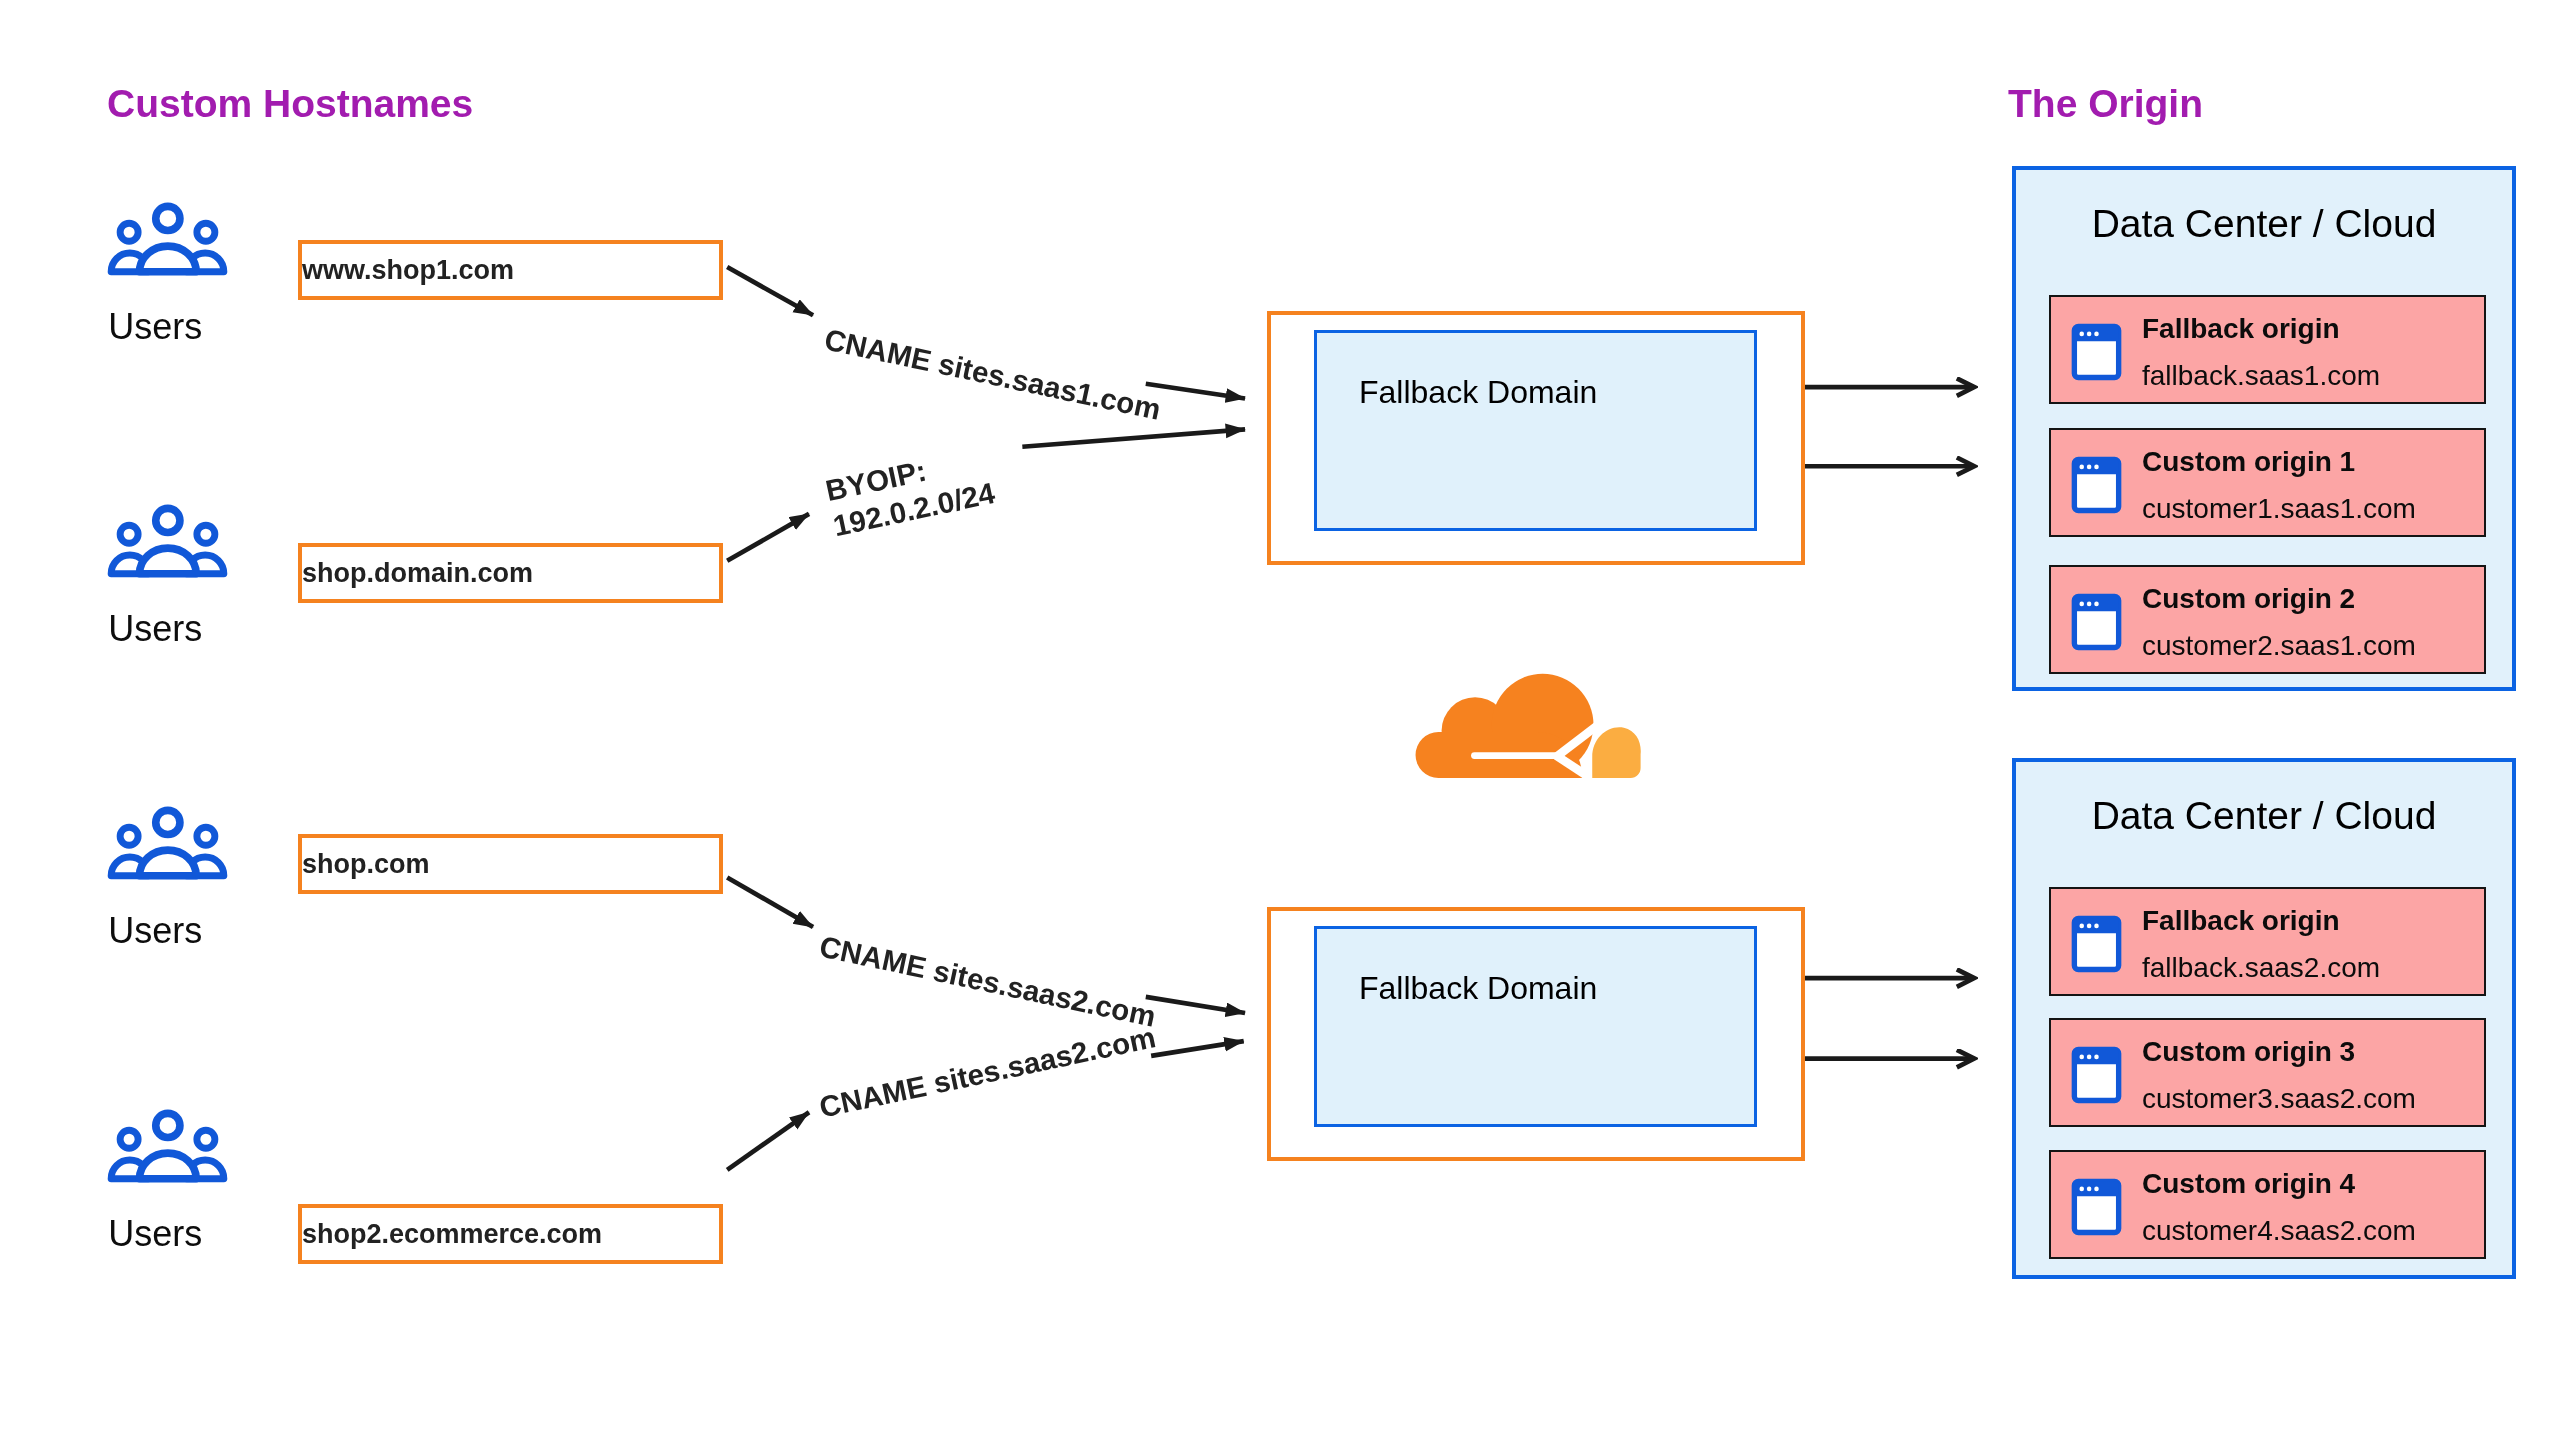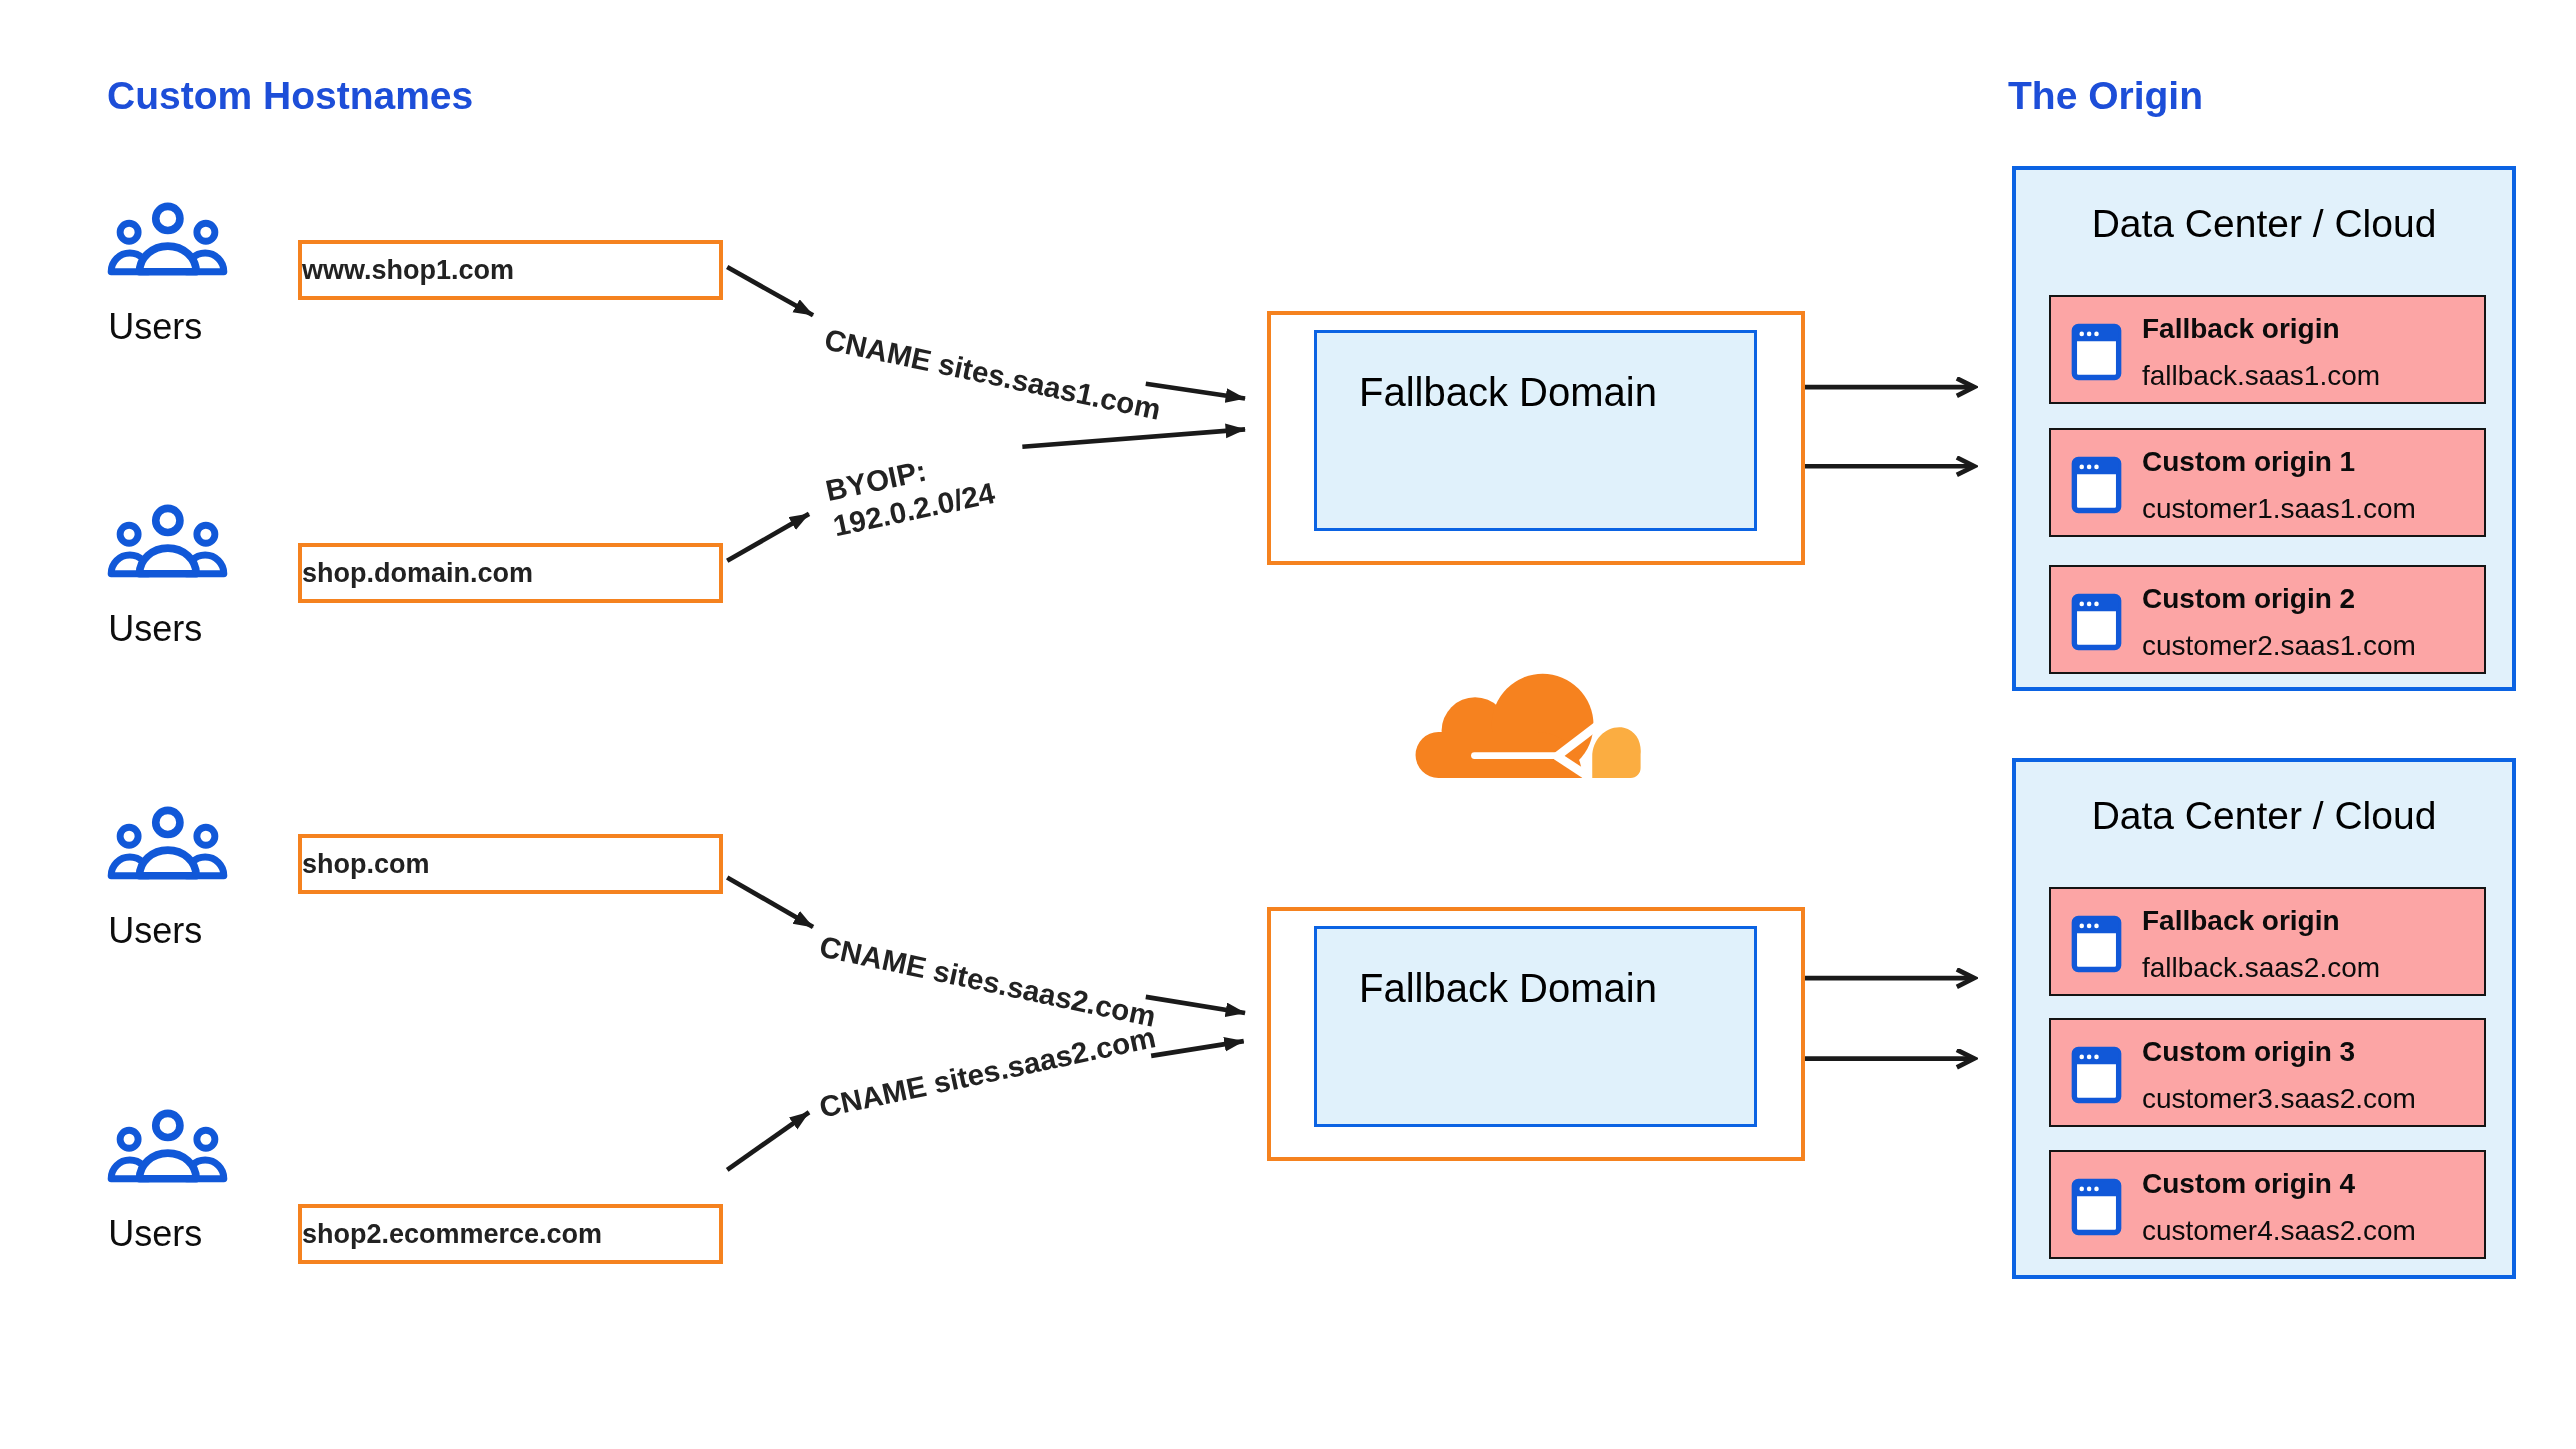--- a/index.html
+++ b/index.html
@@ -1,32 +1,32 @@
 <!DOCTYPE html>
 <html style="font-size:10.7px"><head>
 <meta charset="utf-8">
 <style>
   html,body{margin:0;padding:0;background:#fff;}
   .canvas{position:relative;width:2576px;height:1449px;background:#ffffff;overflow:hidden;
           font-family:"Liberation Sans", sans-serif;color:#111;}
   .abs{position:absolute;}
-  .h1{font-size:39px;font-weight:700;color:#1d4ed8;white-space:nowrap;}
+  .h1{font-size:39px;font-weight:700;color:#a21caf;white-space:nowrap;margin-top:8px;}
   
   .ugroup{position:absolute;left:107px;width:134px;height:154px;}
   .ugroup svg{position:absolute;left:0;top:0;}
   .ulabel{position:absolute;left:1.3px;top:106px;font-size:36px;font-weight:400;color:#0d0d0d;white-space:nowrap;}
   
   .hostbox{position:absolute;left:298px;width:425px;height:60px;border:4px solid #F5821F;background:#fff;
            box-sizing:border-box;display:flex;align-items:center;}
   .hostbox span{font-size:27px;font-weight:700;color:#222;white-space:nowrap;}
   
   .fb-outer{position:absolute;left:1267px;width:538px;height:254px;border:4.7px solid #F5821F;background:#fff;box-sizing:border-box;}
   .fb-inner{position:absolute;left:43px;top:15.4px;width:443px;height:201px;border:3.4px solid #0B63E3;background:#E0F1FB;
             box-sizing:border-box;padding:20px 0 0 42px;}
-  .fb-inner div{font-size:40px;font-weight:400;color:#000;line-height:78px;white-space:nowrap;}
+  .fb-inner div{font-size:32px;font-weight:400;color:#000;line-height:78px;white-space:nowrap;}
   
   .route-label{position:absolute;font-size:29.5px;font-weight:700;color:#222;white-space:pre-line;
                transform-origin:0 50%;line-height:36px;}
   
   .dc{position:absolute;left:2012px;width:504px;border:4px solid #0B63E3;background:#E1F1FB;box-sizing:border-box;}
   .dc-title{position:absolute;left:0;width:100%;text-align:center;font-size:39px;font-weight:400;color:#000;}
   .origin-card{position:absolute;left:36px;width:437px;height:109px;background:#fca5a5;border:2px solid #141414;
                box-sizing:border-box;}
   .origin-card .oc-icon{position:absolute;left:20px;top:25.5px;}
   .oc-title{position:absolute;left:91px;top:16px;font-size:28px;font-weight:700;color:#0c0c0c;white-space:nowrap;}

